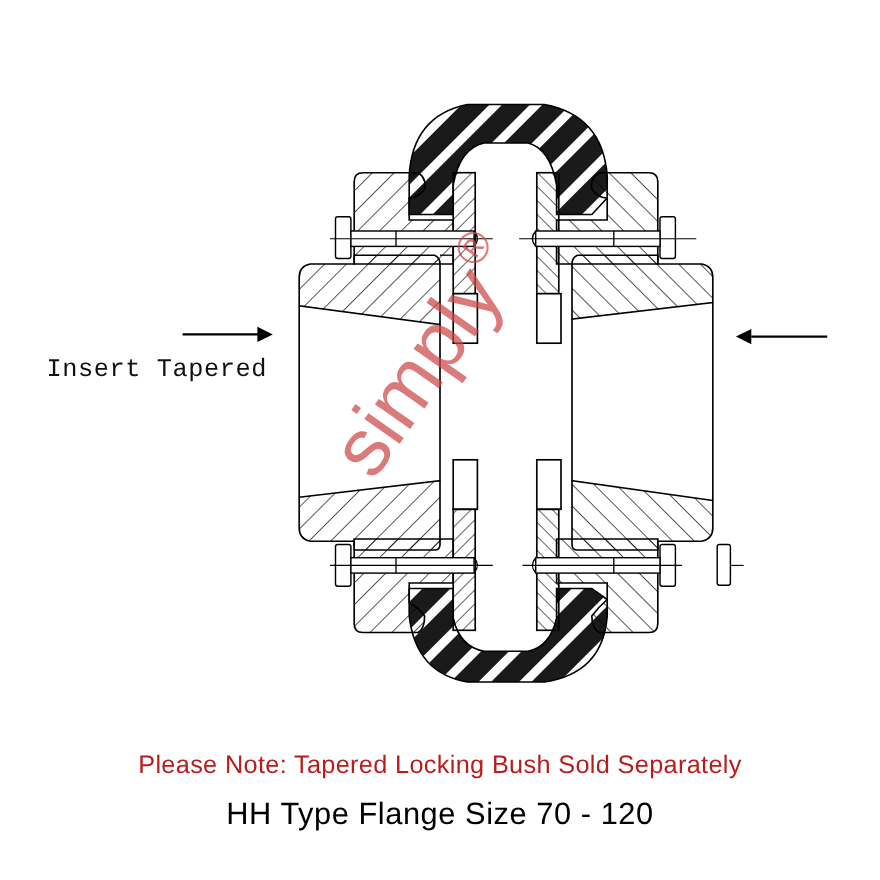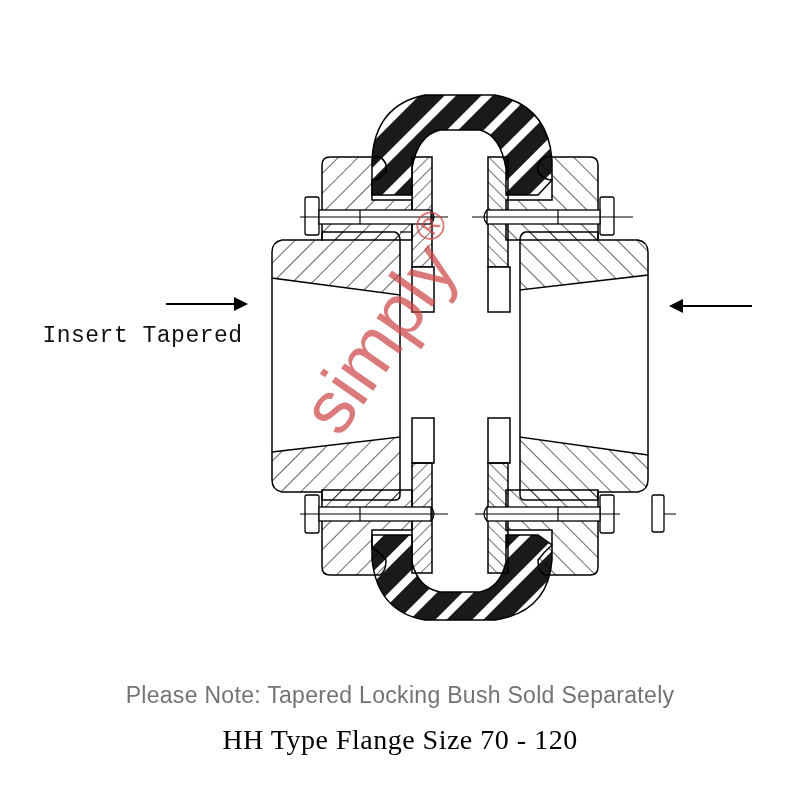--- a/index.html
+++ b/index.html
@@ -6,25 +6,25 @@
     body { width: 800px; height: 800px; position: relative; overflow: hidden; font-family: "Liberation Sans", sans-serif; }
     #diagram { position: absolute; left: 0; top: 0; width: 800px; height: 800px; }
     .side-label {
       position: absolute; left: 40px; top: 318px; width: 205px;
       text-align: center; font-family: Liberation Mono, monospace;
       font-size: 23px; line-height: 36px; color: #111111; letter-spacing: 0.5px;
     }
     .side-label div { white-space: nowrap; }
     .note {
       position: absolute; left: 0; top: 682px; width: 800px; text-align: center;
-      font-family: "Liberation Sans", sans-serif; font-size: 23px; color: #737373; letter-spacing: 0.3px;
+      font-family: "Liberation Sans", sans-serif; font-size: 23px; color: #b91c1c; letter-spacing: 0.3px;
     }
     .title {
       position: absolute; left: 0; top: 724px; width: 800px; text-align: center;
-      font-family: Liberation Serif, serif; font-size: 28px; color: #000000; letter-spacing: 0.5px;
+      font-family: Liberation Sans, sans-serif; font-size: 28px; color: #000000; letter-spacing: 0.5px;
     }
     .watermark {
       position: absolute; left: 318px; top: 380px;
       font-family: "Liberation Sans", sans-serif; font-size: 74px; color: rgba(205, 70, 70, 0.72);
       transform: rotate(-55deg); transform-origin: left center; white-space: nowrap;
       pointer-events: none;
     }
     .watermark sup { font-size: 40px; vertical-align: 34px; margin-left: 2px; }
   </style>
 </head>

